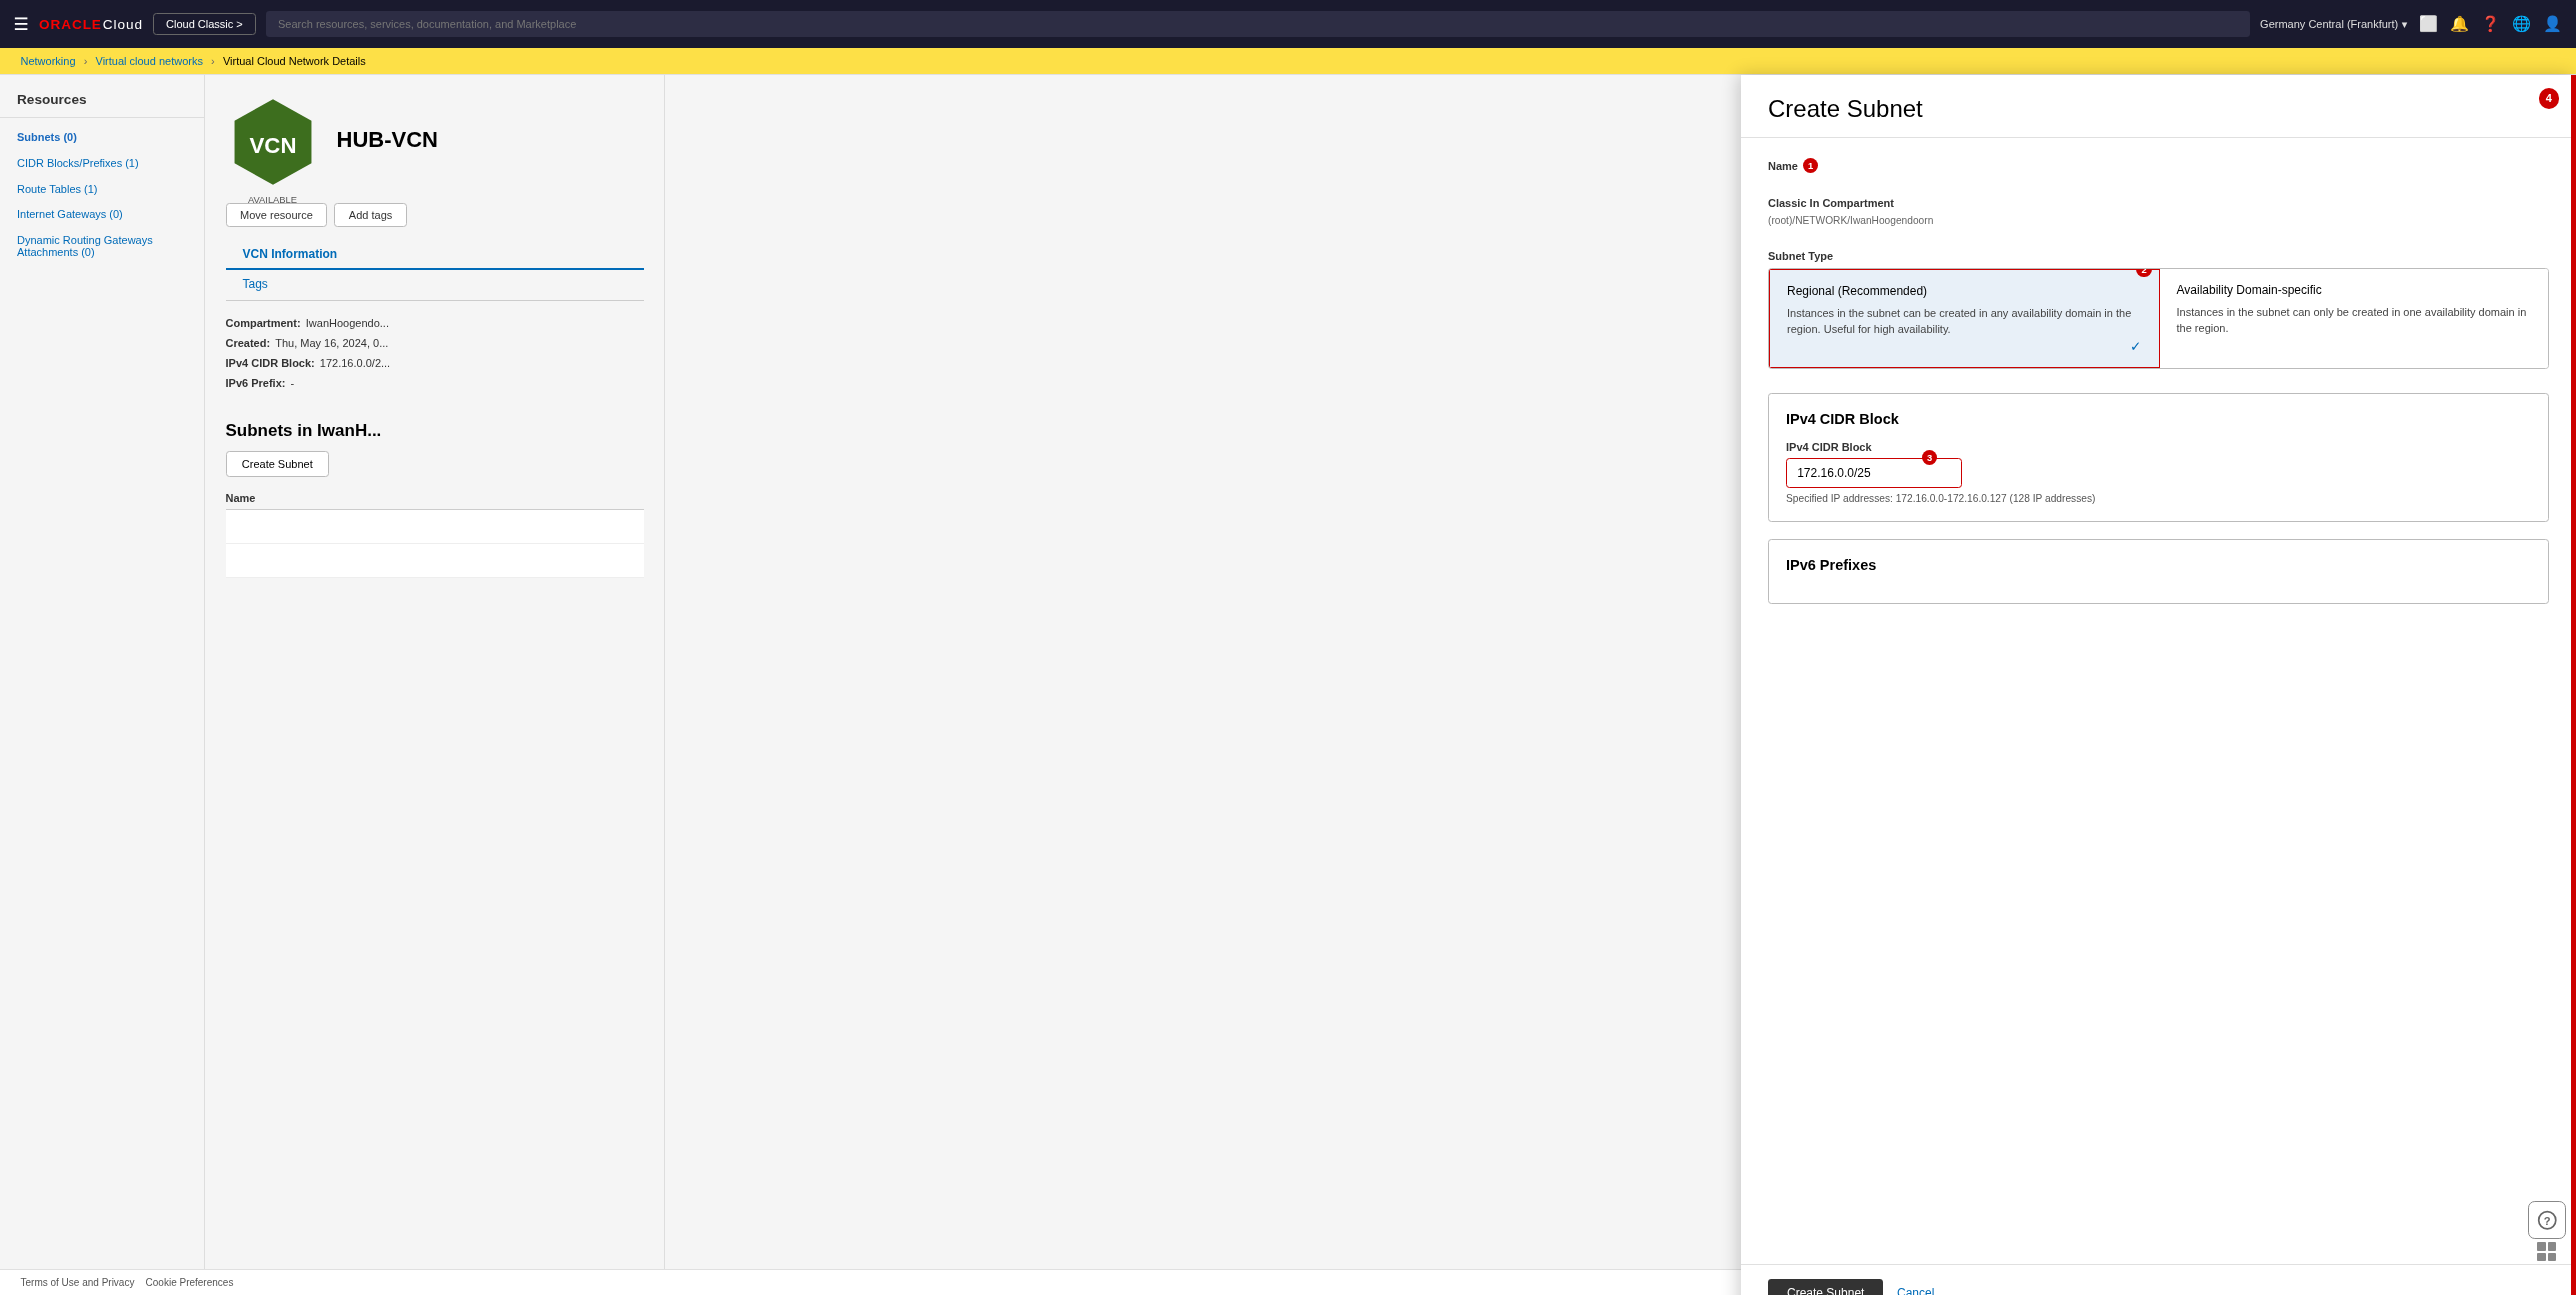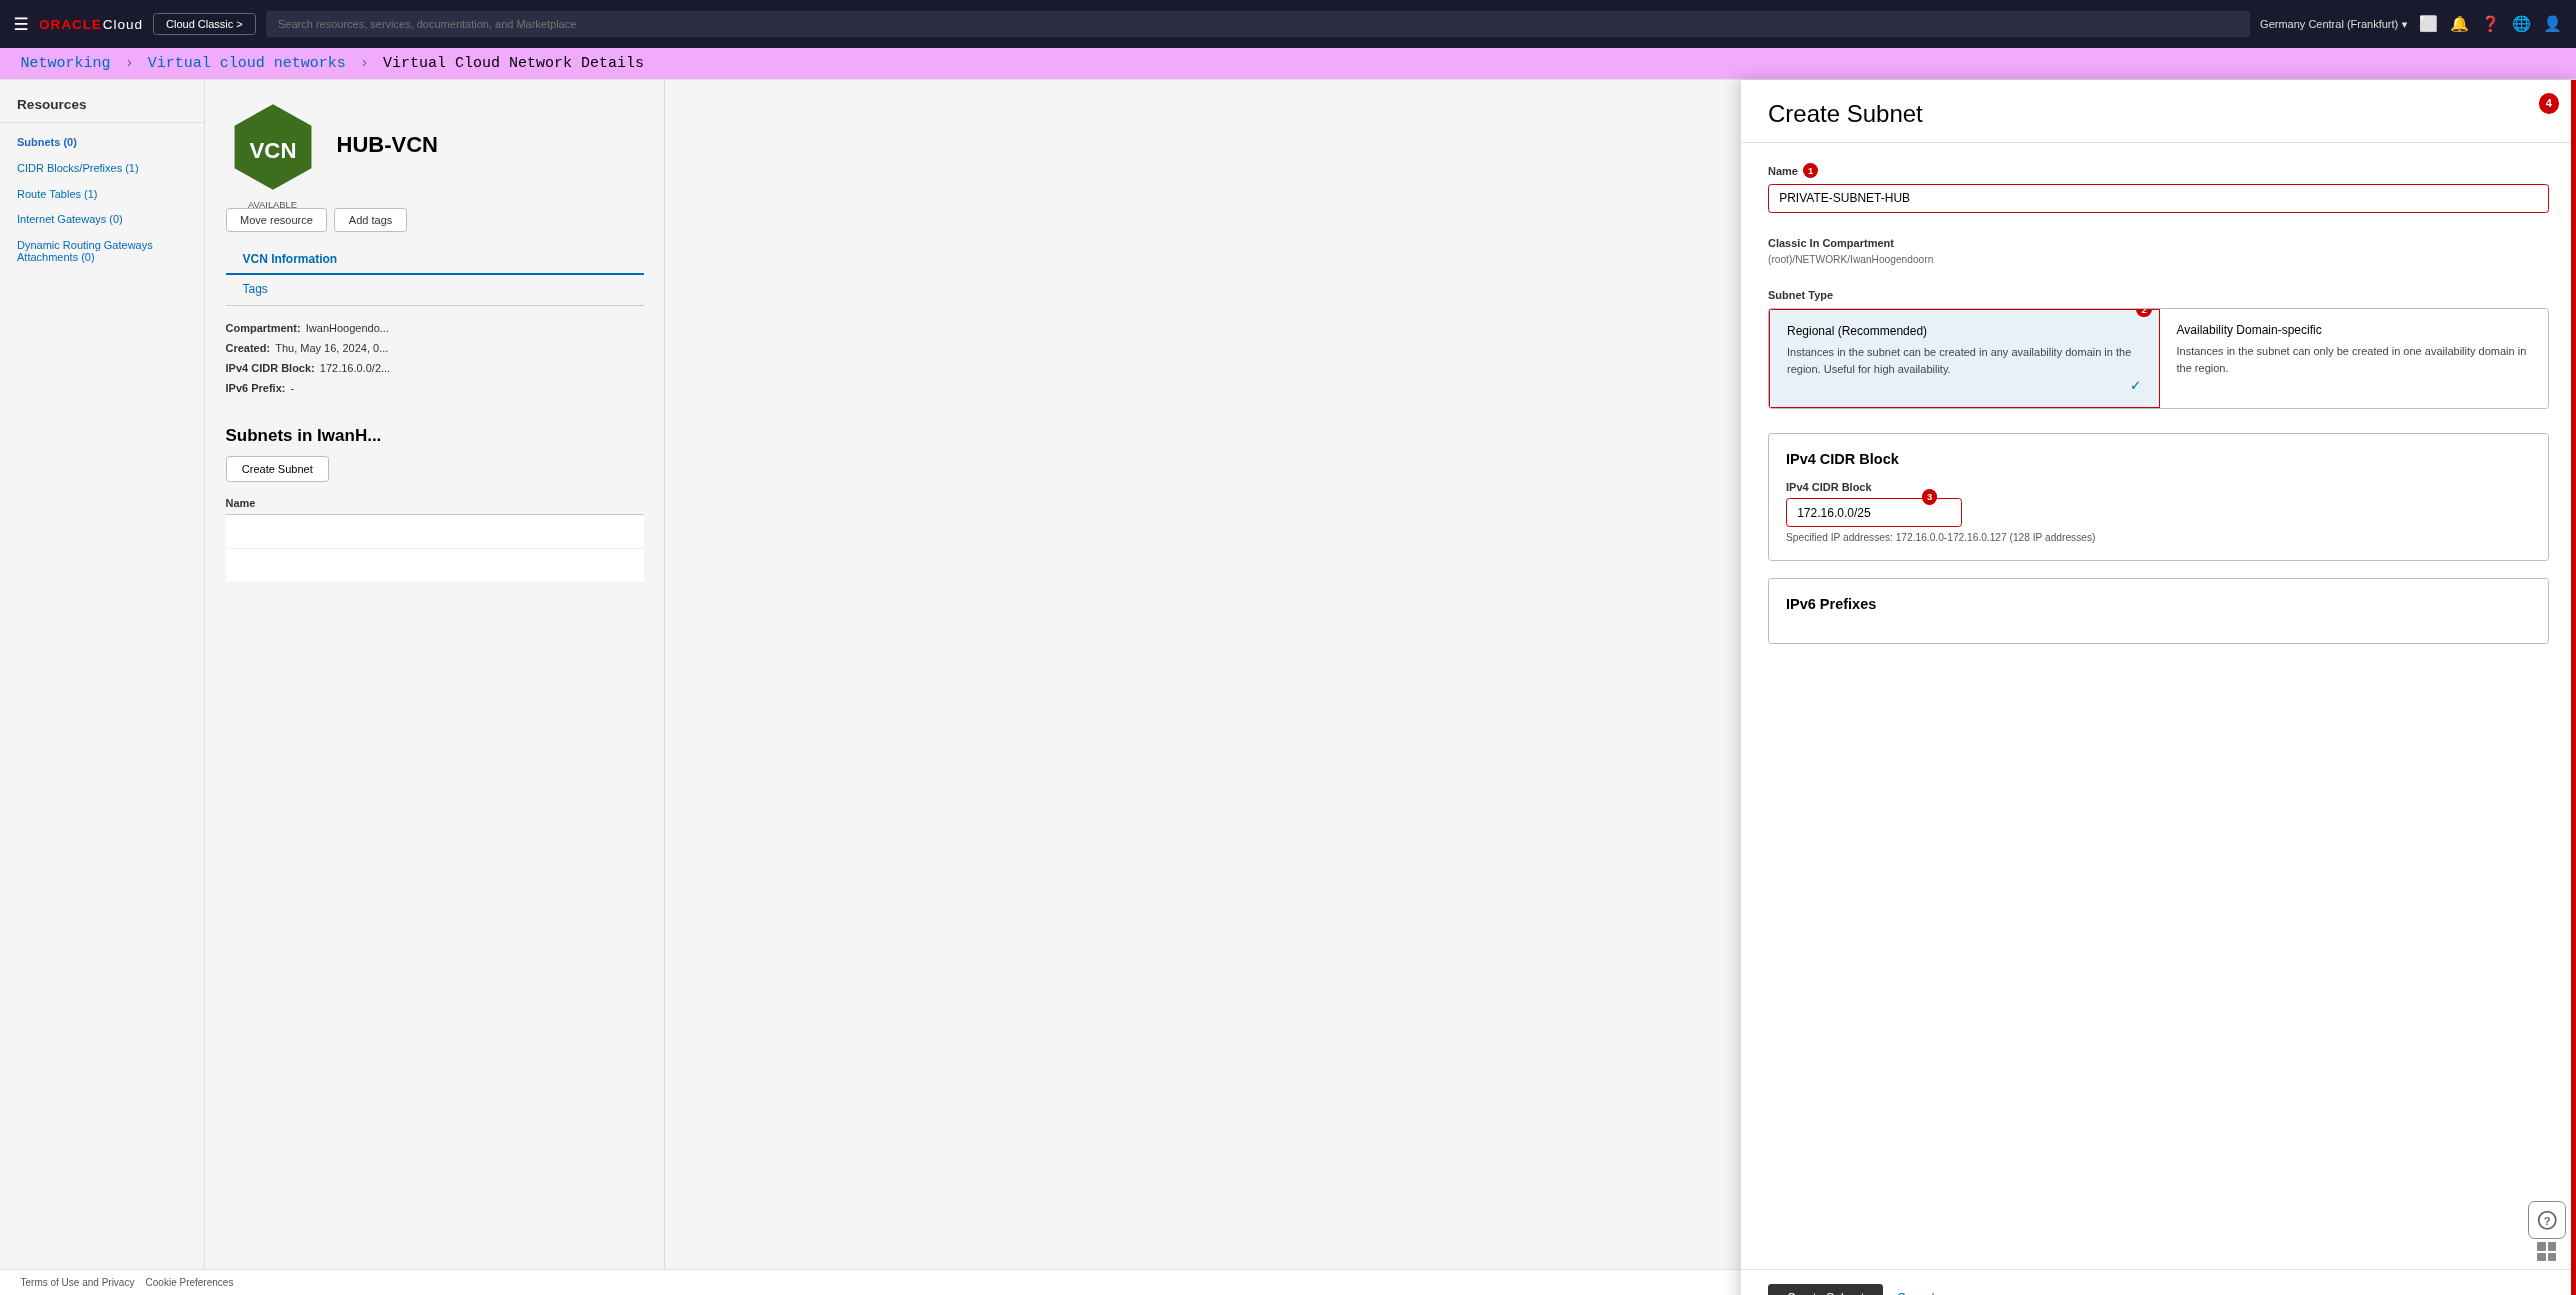--- a/index.html
+++ b/index.html
@@ -47,25 +47,24 @@
     .top-nav .nav-right {
       display: flex; align-items: center; gap: 12px; color: #ddd; font-size: 11px;
     }
     .top-nav .nav-right .region {
       display: flex; align-items: center; gap: 3.4px; cursor: pointer;
     }
     .top-nav .nav-icon { font-size: 15.3px; cursor: pointer; }
 
     
     .breadcrumb-bar {
-      background: #f0abfc;
+      background: #fde047;
       padding: 6.8px 20.5px;
-      font-size: 15px;
+      font-size: 11px;
       border-bottom: 0.9px solid #e0e0e0;
-      font-family: Liberation Mono, monospace;
     }
     .breadcrumb-bar a { color: #006bb8; text-decoration: none; }
     .breadcrumb-bar .sep { color: #666; margin: 0 5.1px; }
 
     
     .main-layout {
       display: flex;
       height: calc(100vh - 48px - 31px);
       position: relative;
     }
@@ -490,21 +489,20 @@
       <h1 class="overlay-title">Create Subnet</h1>
     </div>
 
     <div class="overlay-scrollable">
 
       <div class="form-section">
         <div style="display:flex;align-items:center;gap:5.1px;margin-bottom:5.1px;">
           <label class="form-label" style="margin:0;">Name</label>
           <span style="background:#c00;color:#fff;width:15.3px;height:15.3px;border-radius:50%;display:inline-flex;align-items:center;justify-content:center;font-size:9.4px;font-weight:700;">1</span>
         </div>
-        <input class="form-input highlight" type="text" value="PRIVATE-SUBNET-HUB" style="">
       </div>
 
       <div class="form-section">
         <label class="form-label">Classic In Compartment</label>
         <div class="select-hint">(root)/NETWORK/IwanHoogendoorn</div>
       </div>
 
       <div class="form-section">
         <div style="display:flex;align-items:center;gap:5.1px;margin-bottom:6.8px;">
           <label class="form-label" style="margin:0;">Subnet Type</label>

